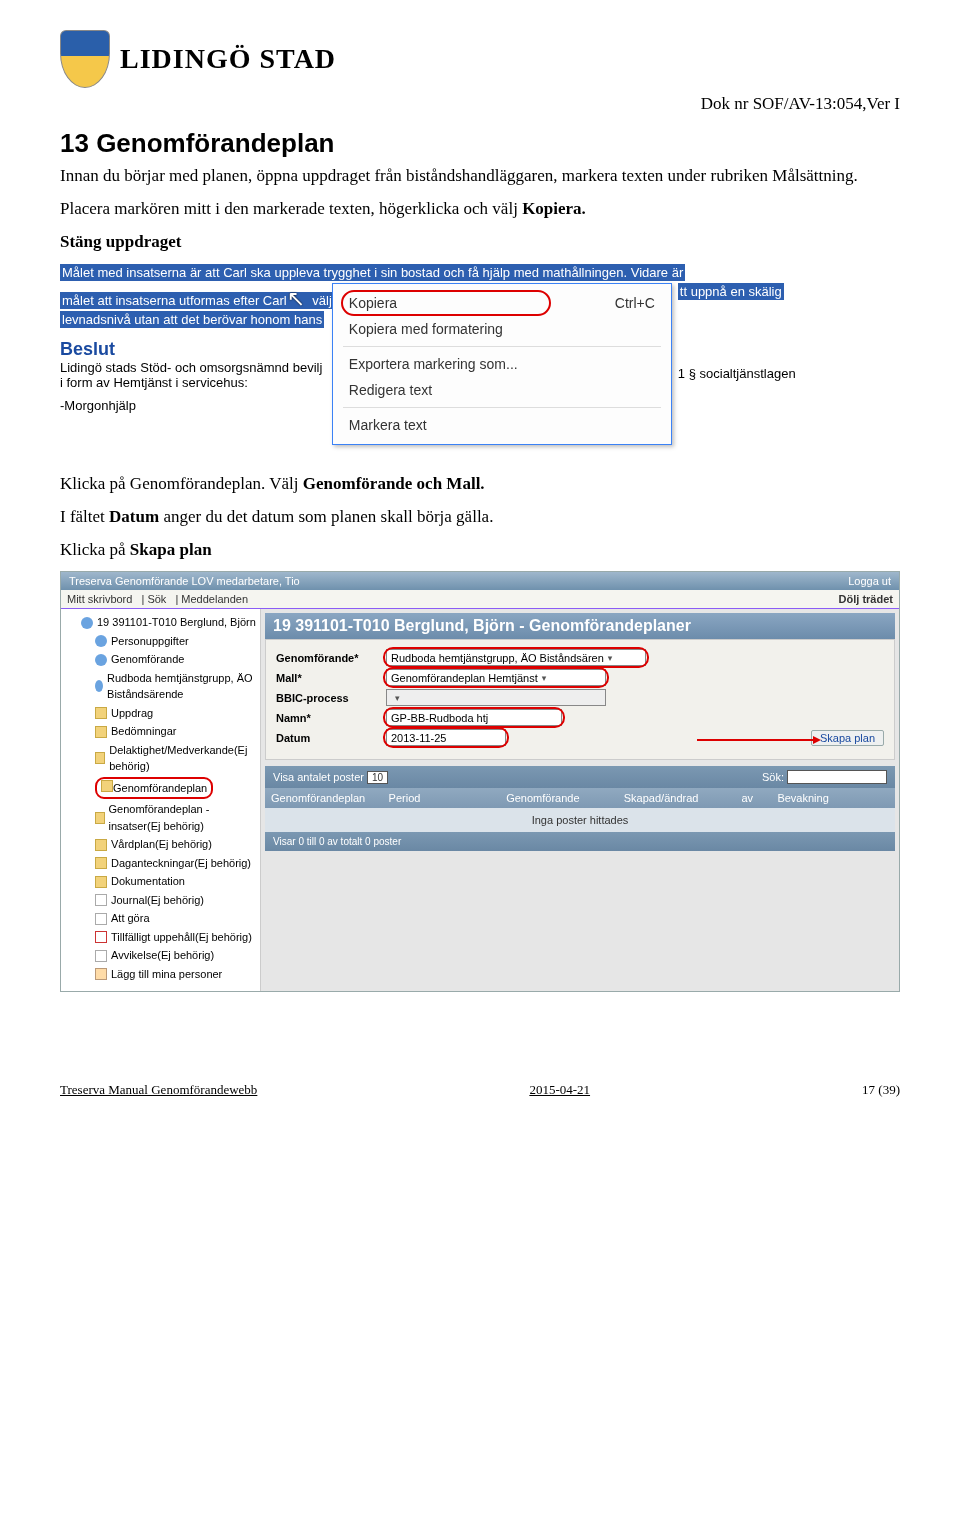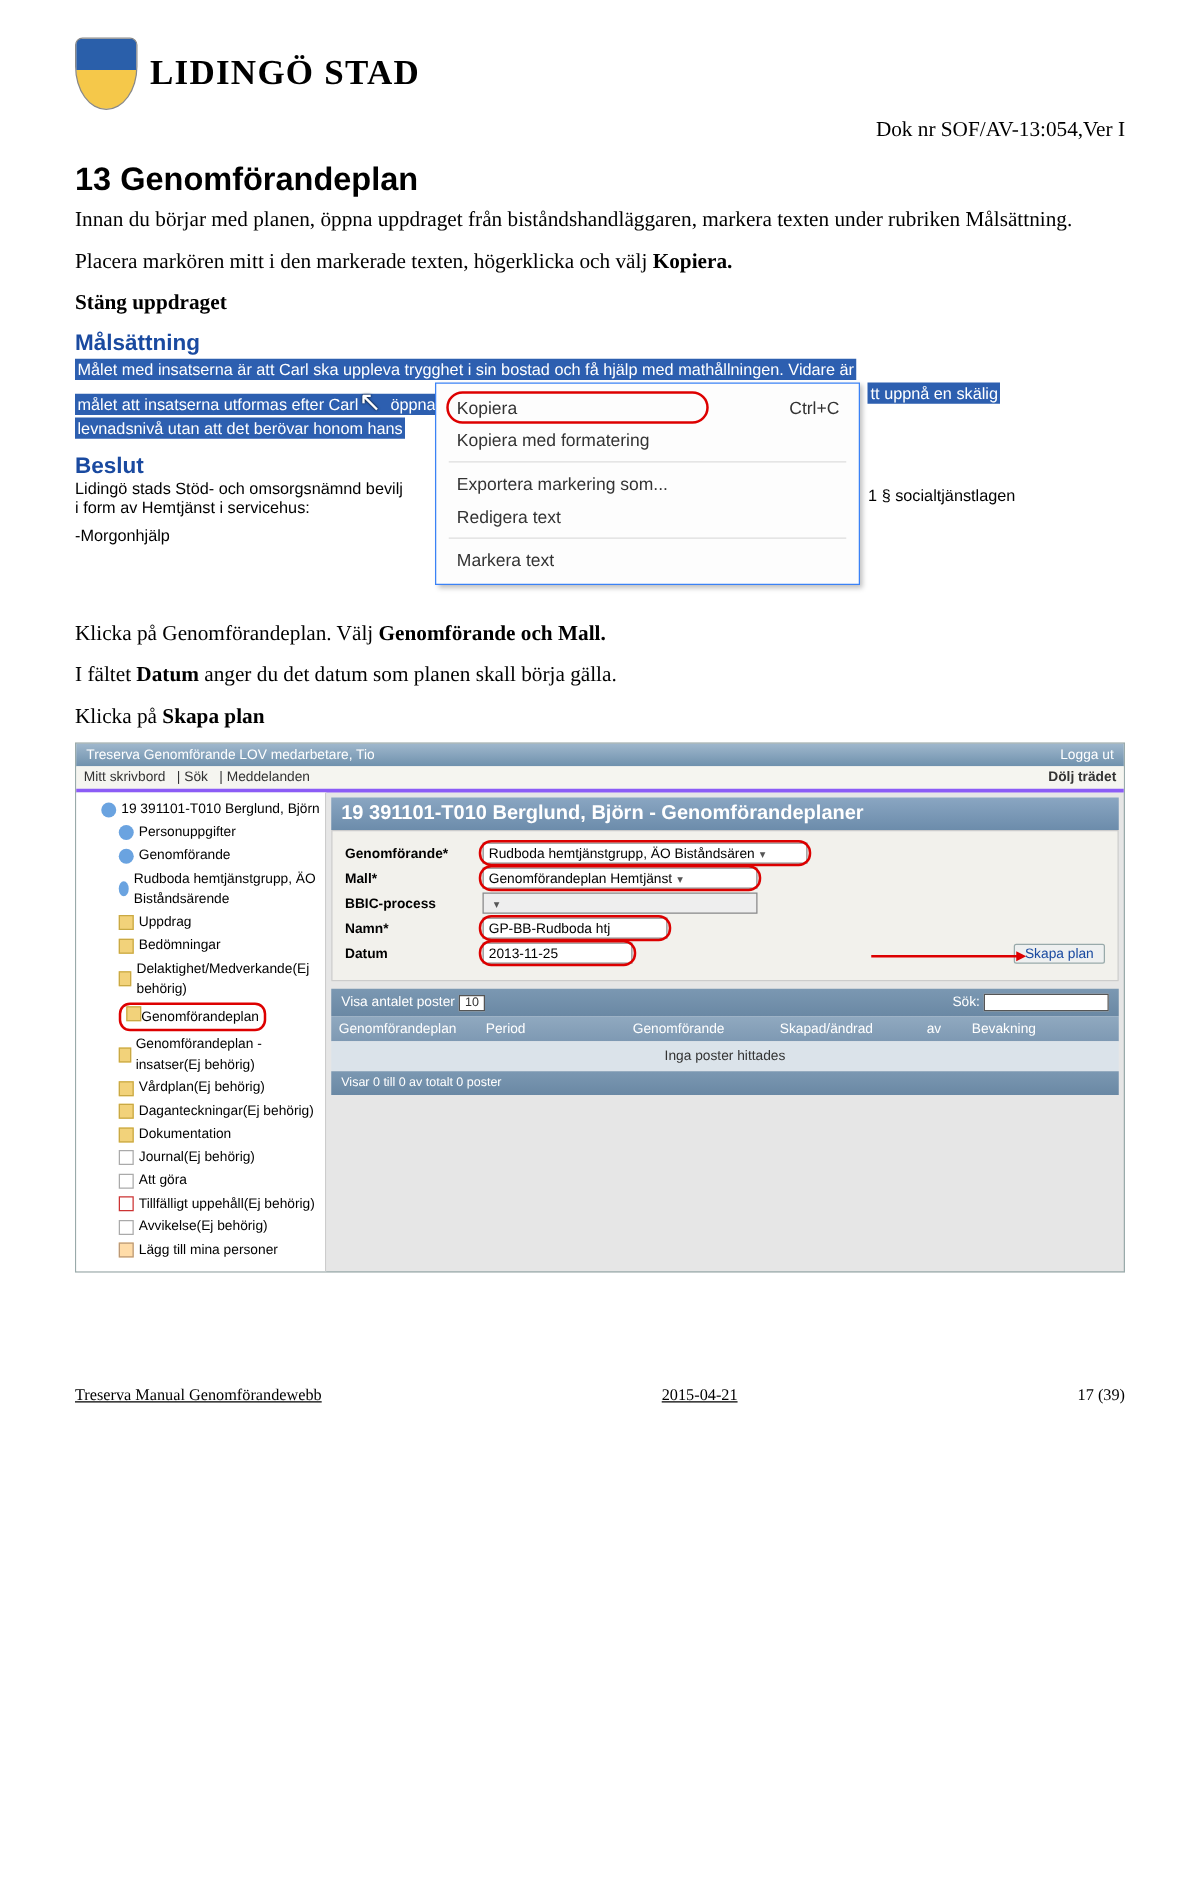--- a/index.html
+++ b/index.html
@@ -24,21 +24,21 @@
   .shot1 .menu-item.circled { position: relative; }
   .shot1 .menu-item.circled::after { content:""; position:absolute; left:8px; right:120px; top:0px; bottom:0; border:2px solid #d00; border-radius: 14px; pointer-events:none;}
   .shot1 .menu-sep { border-top:1px solid #ddd; margin:4px 10px; }
   .shot1 .beslut { font-weight:bold; color:#1a4aa0; font-size:18px; margin-top:10px; }
   .cursor { display:inline-block; width:22px; height:22px; position:relative; top:4px; }
   .cursor::before { content:"↖"; color:#fff; font-size:22px; text-shadow:0 0 2px #000; position:absolute; left:0; top:-4px;}
 
   
   .shot2 { border:1px solid #9aa; font-family: Tahoma, Arial, sans-serif; font-size: 11px; background:#e6e6e6; width: 840px; margin-left: 0; }
   .topbar { background: linear-gradient(#9fb7cc,#6f91ad); color:#fff; padding:3px 8px; font-size:11px; display:flex; justify-content:space-between;}
-  .menubar { background:#f5f5f0; border-bottom:3px solid #8b5cf6; padding:3px 6px; display:flex; justify-content:space-between; color:#333;gap:24px;}
+  .menubar { background:#f5f5f0; border-bottom:1px solid #8b5cf6; padding:3px 6px; display:flex; justify-content:space-between; color:#333;gap:24px;}
   .menubar .left span { margin-right:6px; }
   .workspace { display:flex; }
   .tree { width: 200px; background:#fff; border-right:1px solid #ccc; padding:4px 2px 8px 6px; font-size:11px; line-height:1.5;}
   .tree .node { display:flex; align-items:center; gap:4px; padding:1px 0;}
   .tree .indent1 { padding-left:14px;}
   .tree .indent2 { padding-left:28px;}
   .tree .icon { width:12px; height:12px; display:inline-block;}
   .tree .ic-person { background:#6aa3e0; border-radius:50%; }
   .tree .ic-folder { background:#f2d27a; border:1px solid #c9a944;}
   .tree .ic-page { background:#fff; border:1px solid #aaa;}
@@ -81,25 +81,24 @@
   <h2 class="section-title">13 Genomförandeplan</h2>
   <p class="body-text">
     <span>Innan du börjar med planen, öppna uppdraget från biståndshandläggaren, markera texten under rubriken </span><span>Målsättning.</span>
   </p>
   <p class="body-text">
     <span>Placera markören mitt i den markerade texten, högerklicka och välj </span><b>Kopiera.</b>
   </p>
   <p class="body-text"><b>Stäng uppdraget</b></p>
 
   <div class="shot1">
-    <div class="heading">Målsättning</div>
     <div><span class="highlighted">Målet med insatserna är att Carl ska uppleva trygghet i sin bostad och få hjälp med mathållningen. Vidare är</span></div>
     <div class="rowline">
       <div class="pre-menu">
-        <span class="highlighted"><span>målet att insatserna utformas efter Carl</span><span class="cursor"></span><span> öppna</span></span><br>
+        <span class="highlighted"><span>målet att insatserna utformas efter Carl</span><span class="cursor"></span><span> välj</span></span><br>
         <span class="highlighted">levnadsnivå utan att det berövar honom hans</span>
         <div class="beslut">Beslut</div>
         <div><span>Lidingö stads Stöd- och omsorgsnämnd bevilj</span></div>
         <div>i form av Hemtjänst i servicehus:</div>
         <div style="margin-top:8px">-Morgonhjälp</div>
       </div>
       <div class="context-menu">
         <div class="menu-item circled">
           <span>Kopiera</span>
             <span>Ctrl+C</span>
@@ -242,21 +241,21 @@
           </div>
           <div class="form-row">
             <label>BBIC-process</label>
             <span class="field" style="width:220px;background:#eee">
                 <span></span>
                 <span class="dd">▾</span>
               </span>
           </div>
           <div class="form-row">
             <label>Namn*</label>
-            <span class="field circled" style="width:148px">
+            <span class="field circled" style="width:176px">
                 <span>GP-BB-Rudboda htj</span>
               </span>
           </div>
           <div class="form-row">
             <label>Datum</label>
             <span class="field circled" style="width:120px">
                 <span>2013-11-25</span>
               </span>
             <span class="skapa">Skapa plan</span>
           </div>

